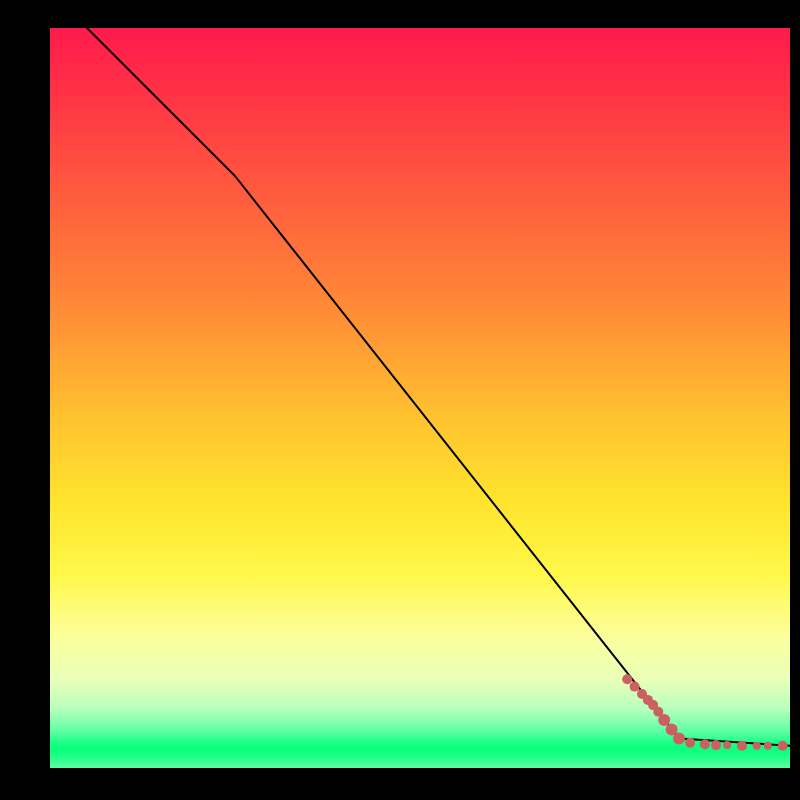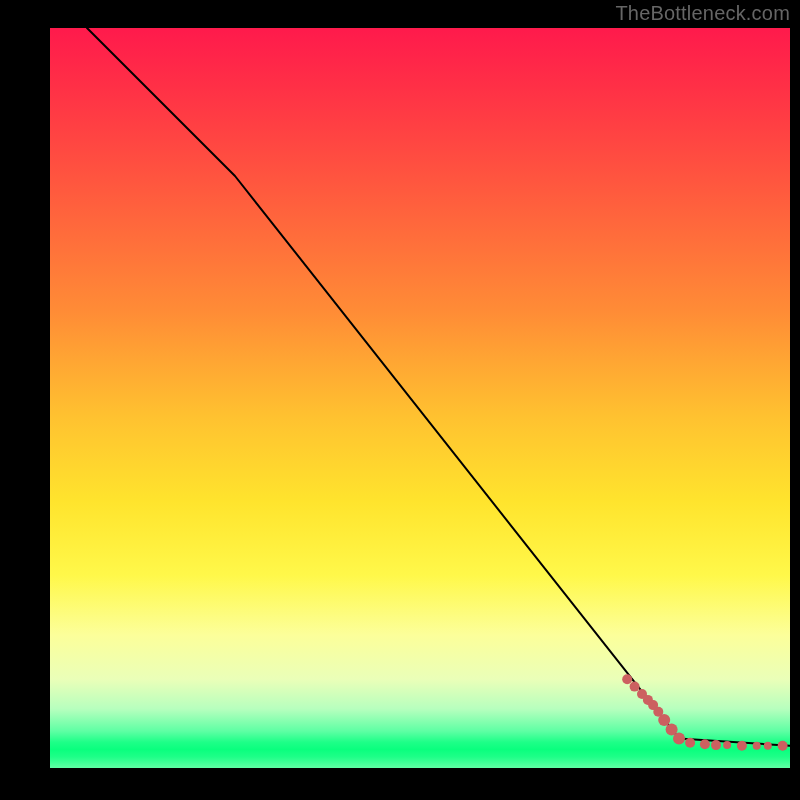--- a/index.html
+++ b/index.html
@@ -68,21 +68,20 @@
   }
   .marker {
     fill: #cc6060;
     stroke: none;
   }
 </style>
 </head>
 <body>
 <div class="container">
 
-  <div class="watermark">TheBottleneck.com</div>
 
   <div class="plot-area"></div>
 
   <svg class="overlay" viewBox="0 0 740 740">
     <path id="curve-path" class="curve" d="M37.0 0.0 L185.0 148.0 L629.0 710.4 L740.0 717.8" stroke="#000000"></path>
     <g id="markers">
         <circle cx="577.2" cy="651.2" r="5" class="marker" fill="#cc6060"></circle>
         <circle cx="584.6" cy="658.6" r="5" class="marker" fill="#cc6060"></circle>
         <circle cx="592.0" cy="666.0" r="5" class="marker" fill="#cc6060"></circle>
         <circle cx="597.9" cy="671.9" r="5" class="marker" fill="#cc6060"></circle>

